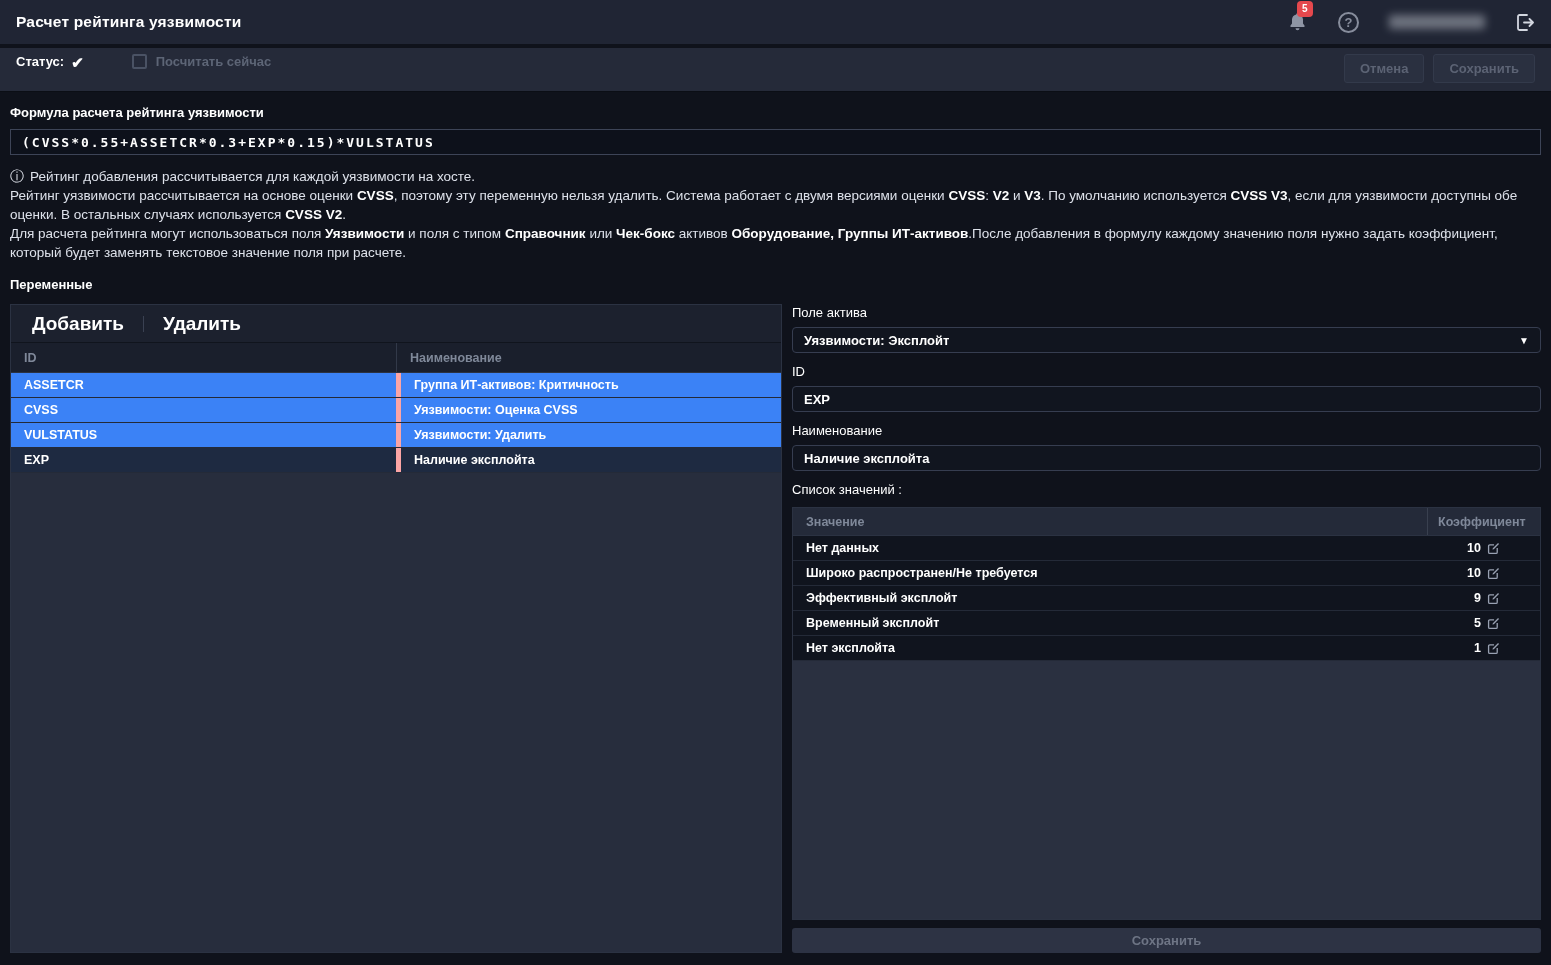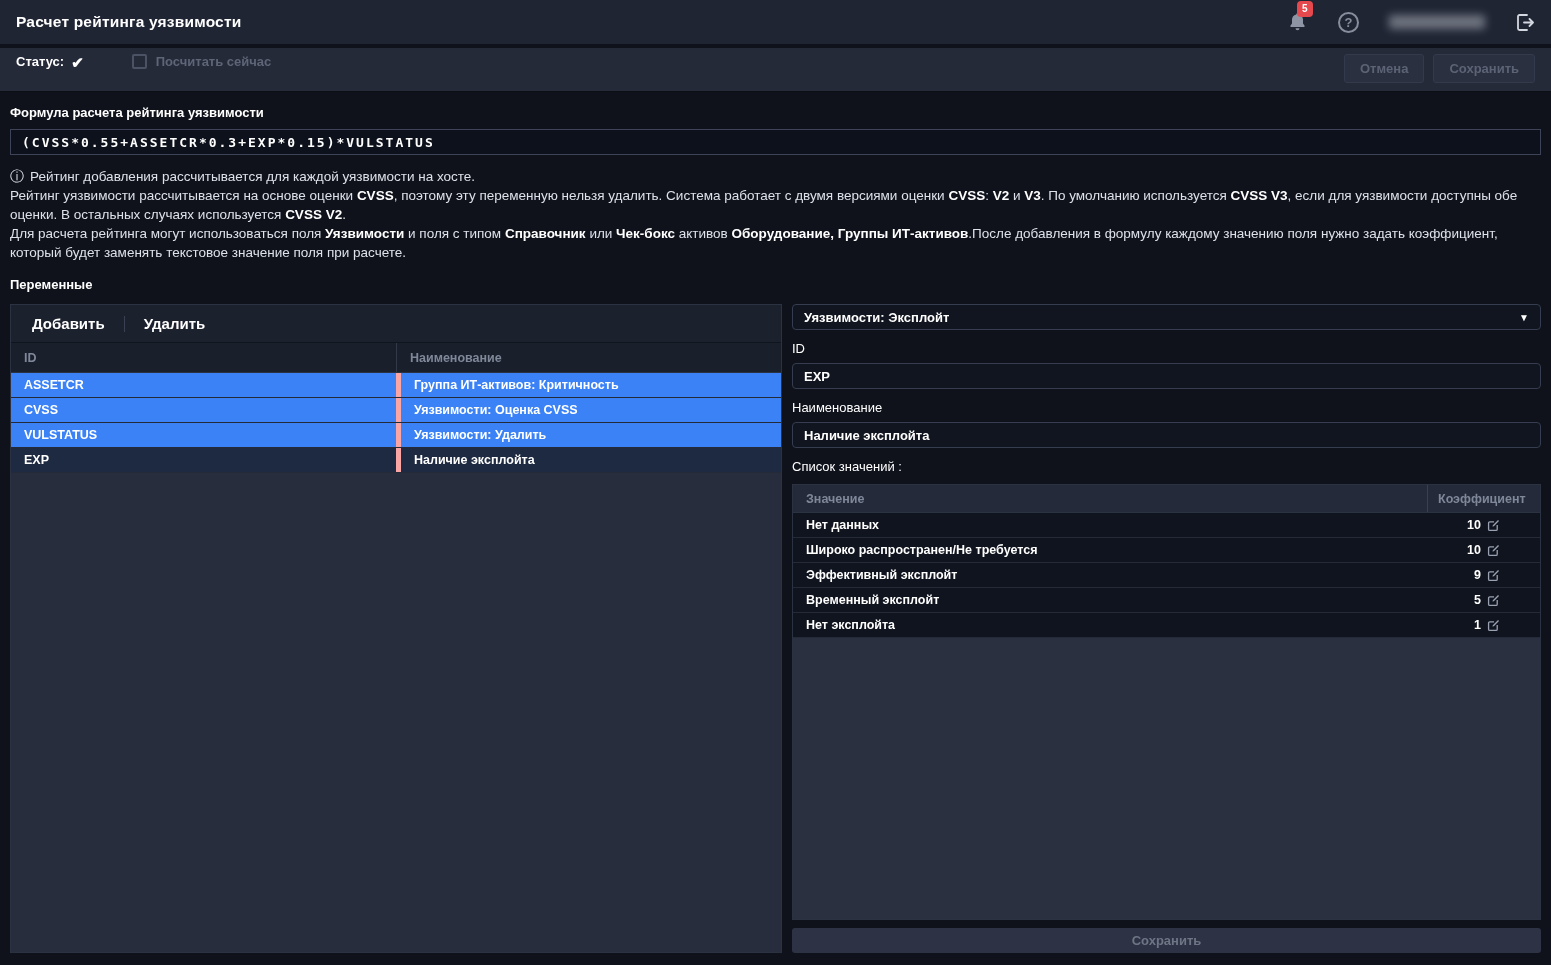--- a/index.html
+++ b/index.html
@@ -75,21 +75,21 @@
   
   .panels{ display:flex; gap:10px; margin-top:12px; flex:1; margin-bottom:7px; }
   .left-panel{
     width:772px; background:#272d3d; border:1px solid #2b3242;
     display:flex; flex-direction:column;
   }
   .toolbar{
     height:38px; background:#1c212e; border-bottom:1px solid #10141d;
     display:flex; align-items:center; padding:0 21px; gap:19px;
   }
-  .toolbar-btn{ color:#ffffff; font-weight:700; font-size:15px; cursor:pointer; }
+  .toolbar-btn{ color:#ffffff; font-weight:700; font-size:19px; cursor:pointer; }
   .toolbar-divider{ width:1px; height:16px; background:#3a4152; }
   .thead{
     display:flex; height:30px; background:#1a1f2c; align-items:center;
     color:#7f8899; font-weight:700; font-size:12.5px;
     border-bottom:1px solid #2b3242;
   }
   .thead .c1{ width:50%; padding-left:13px; align-self:stretch; display:flex; align-items:center; }
   .thead .c2{ flex:1; padding-left:13px; align-self:stretch; display:flex; align-items:center; border-left:1px solid #323949; }
   .vrow{
     display:flex; height:25px; align-items:center;
@@ -215,20 +215,21 @@
           </div>
           <div class="vrow selected">
             <div class="c1">EXP</div>
             <div class="c2">Наличие эксплойта</div>
           </div>
         </div>
       <div class="left-empty"></div>
     </div>
 
     <div class="right-panel">
+      <div class="field-label first">Поле актива</div>
       <div class="input select">
         <span>Уязвимости: Эксплойт</span>
         <span class="caret">▼</span>
       </div>
 
       <div class="field-label">ID</div>
       <div class="input">EXP</div>
 
       <div class="field-label">Наименование</div>
       <div class="input">Наличие эксплойта</div>

